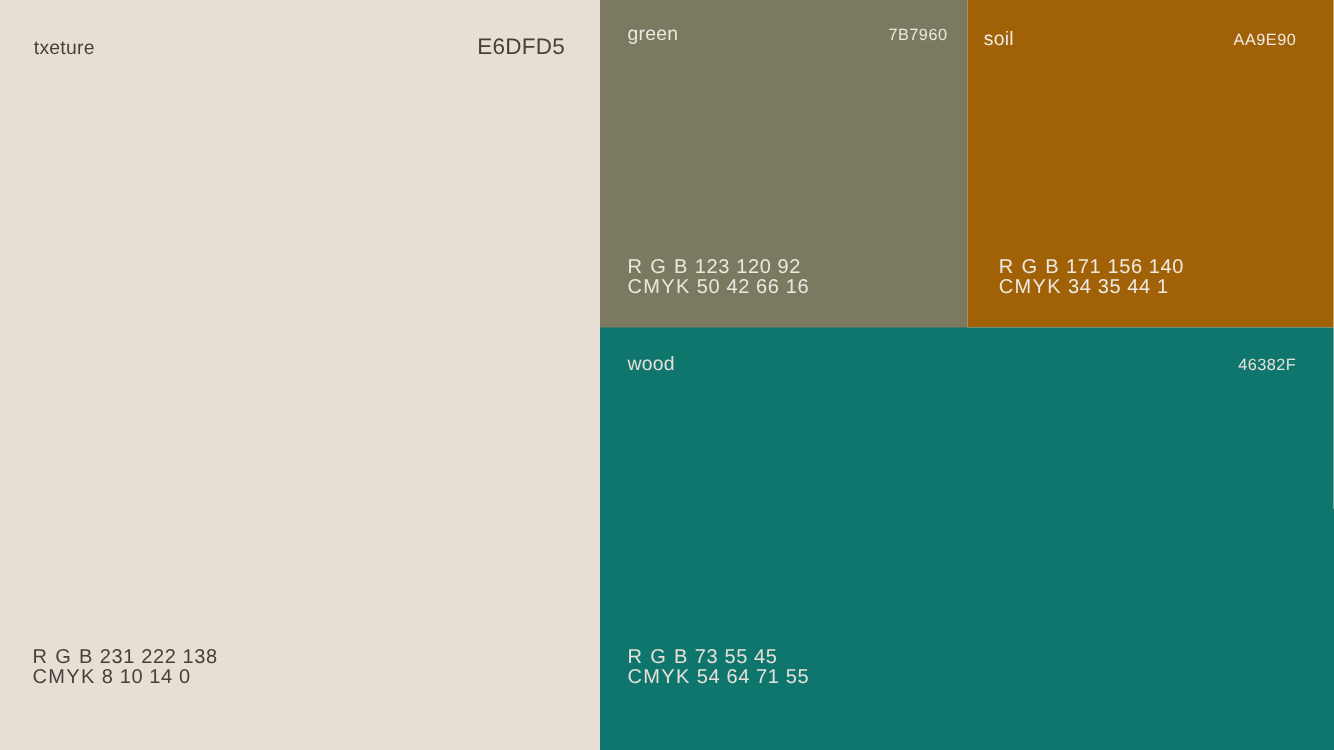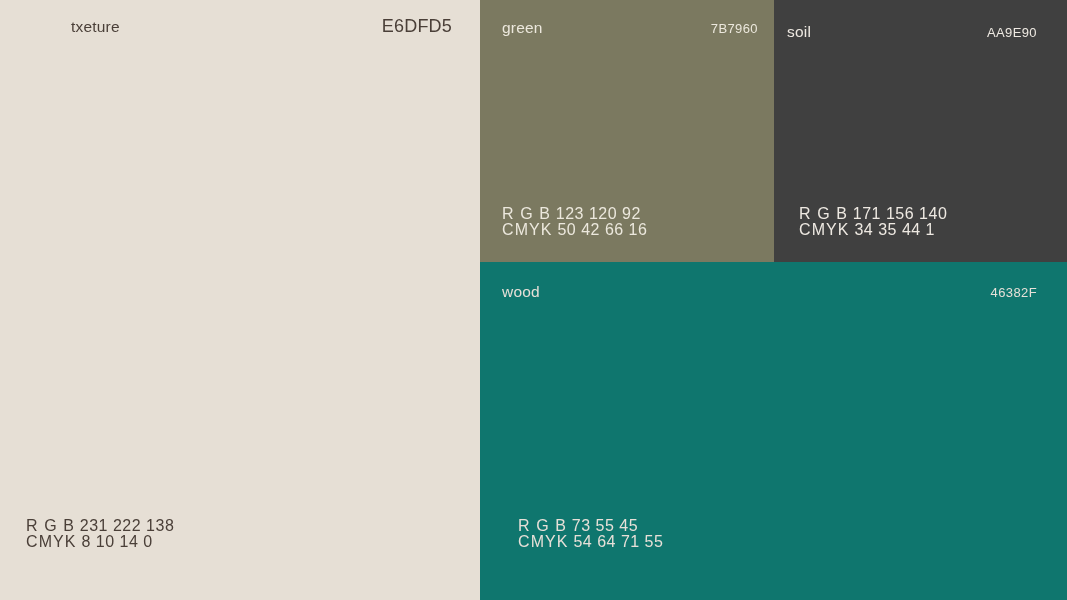--- a/index.html
+++ b/index.html
@@ -57,23 +57,22 @@
   
   #swatch-texture {
     left: 0;
     top: 0;
     width: 480px;
     height: 600px;
     background: #e6dfd5;
     color: #4a3f38;
   }
   #swatch-texture .swatch-head {
-    top: 16px;
+    top: 27px;
     padding: 0 28px 0 27px;
-    margin-left: 44px;
   }
   #swatch-texture .swatch-hex {
     font-size: 18px;
     letter-spacing: 0.2px;
   }
   #swatch-texture .swatch-values {
     top: 518px;
     left: 26px;
   }
 
@@ -122,21 +121,21 @@
     height: 338px;
     background: #46382f;
     color: #e7e0d8;
   }
   #swatch-wood .swatch-head {
     top: 21px;
     padding: 0 30px 0 22px;
   }
   #swatch-wood .swatch-values {
     top: 256px;
-    left: 38px;
+    left: 22px;
   }
 </style>
 </head>
 <body style="background: rgb(255, 255, 255);">
 
 <div id="palette-board">
 
   <div class="swatch" id="swatch-texture" style="background-color: rgb(230, 223, 213); color: rgb(74, 63, 56);">
     <div class="swatch-head">
       <span class="swatch-name">txeture</span>
@@ -164,21 +163,21 @@
         <span class="vlabel">R G B</span>
         <span class="vnums">123 120 92</span>
       </div>
       <div class="value-line">
         <span class="vlabel">CMYK</span>
         <span class="vnums">50 42 66 16</span>
       </div>
     </div>
   </div>
 
-  <div class="swatch" id="swatch-soil" style="background-color: #404040; color: rgb(238, 233, 226);">
+  <div class="swatch" id="swatch-soil" style="background-color: #a16207; color: rgb(238, 233, 226);">
     <div class="swatch-head">
       <span class="swatch-name">soil</span>
       <span class="swatch-hex">AA9E90</span>
     </div>
     <div class="swatch-values">
       <div class="value-line">
         <span class="vlabel">R G B</span>
         <span class="vnums">171 156 140</span>
       </div>
       <div class="value-line">

